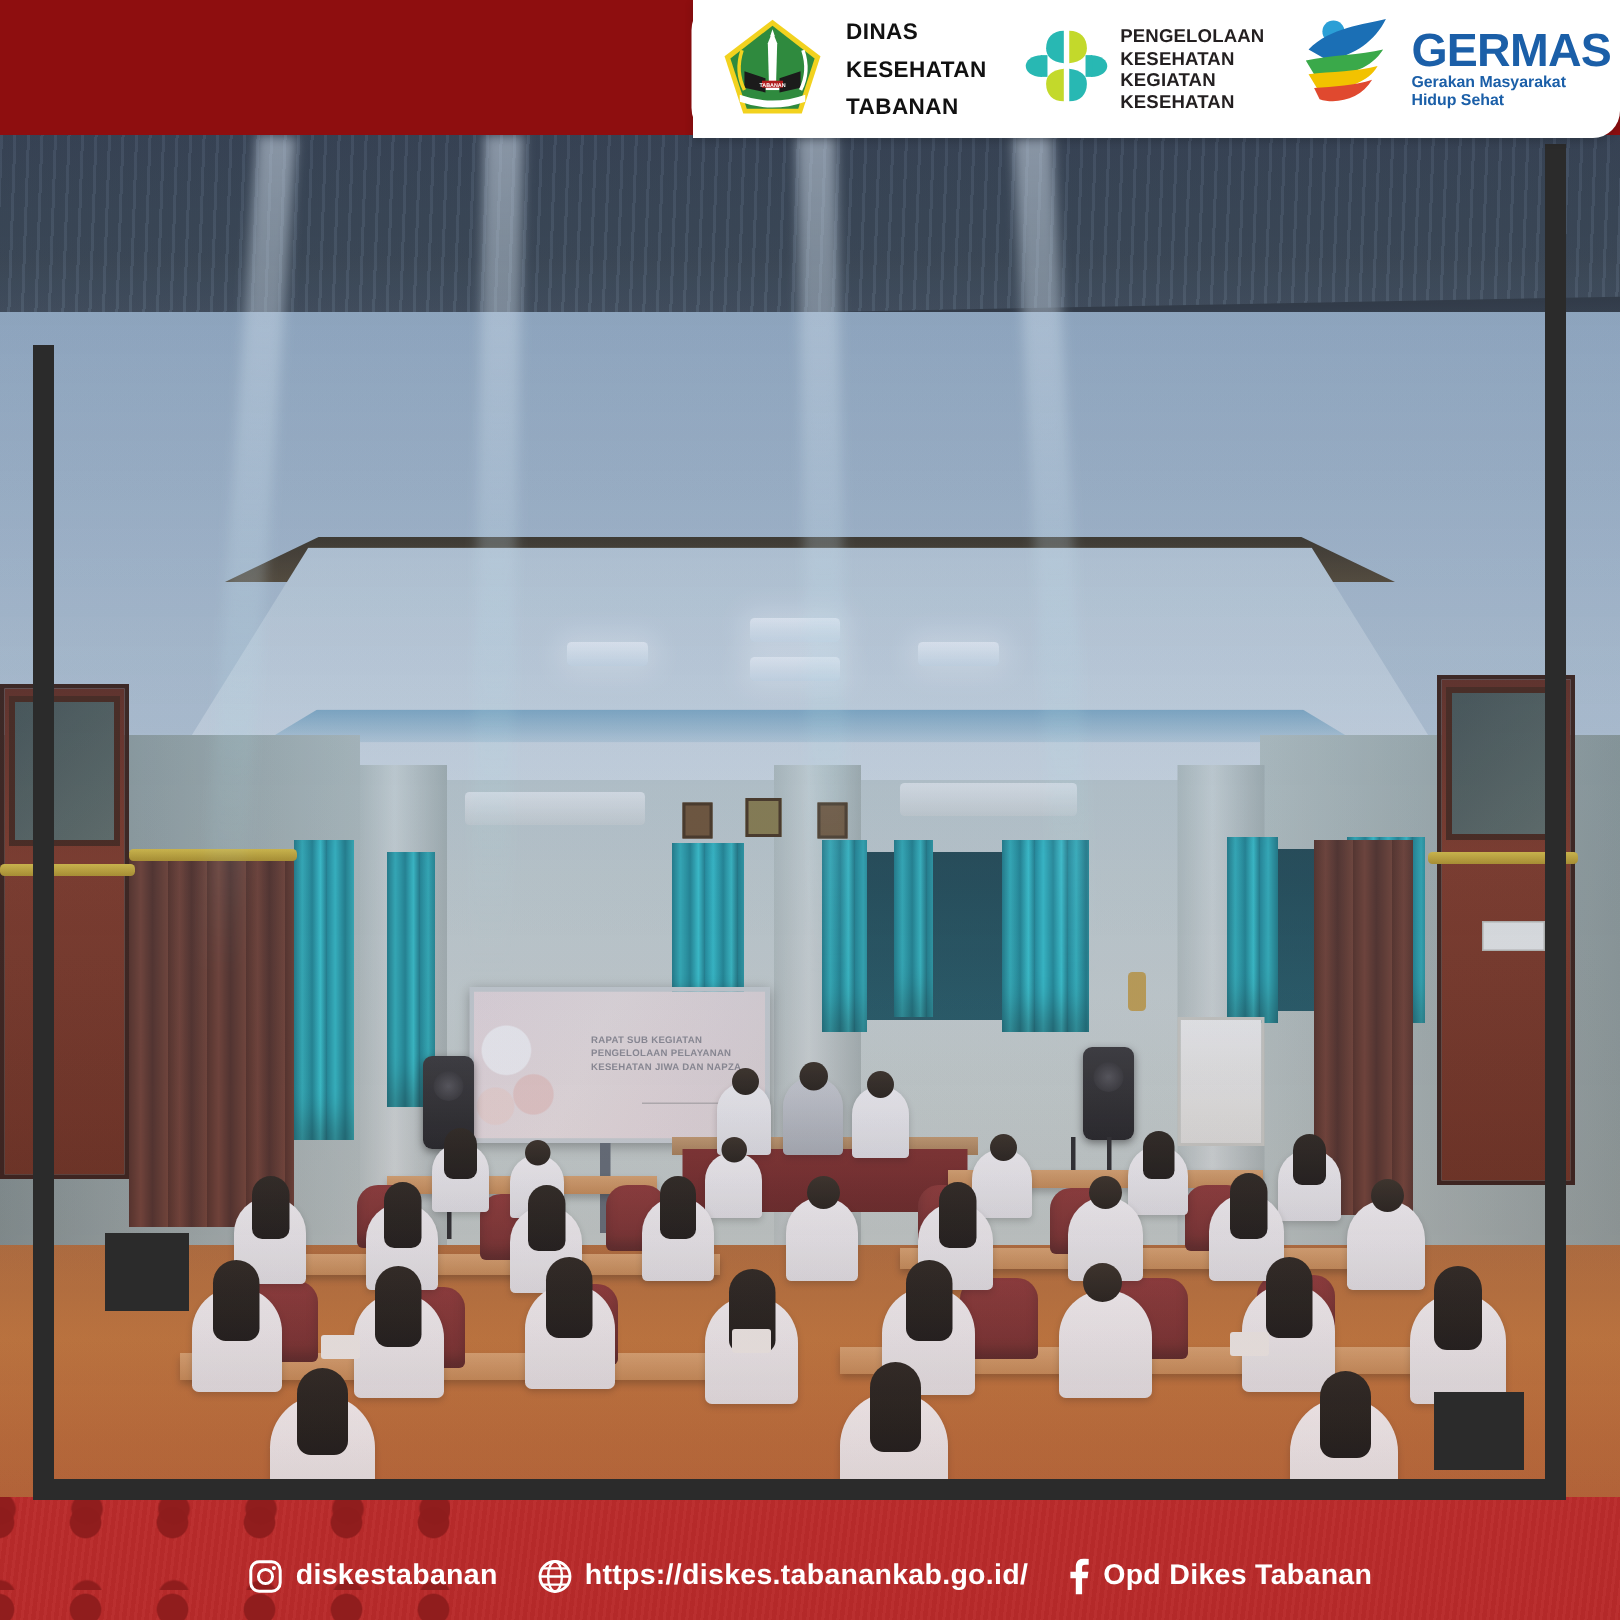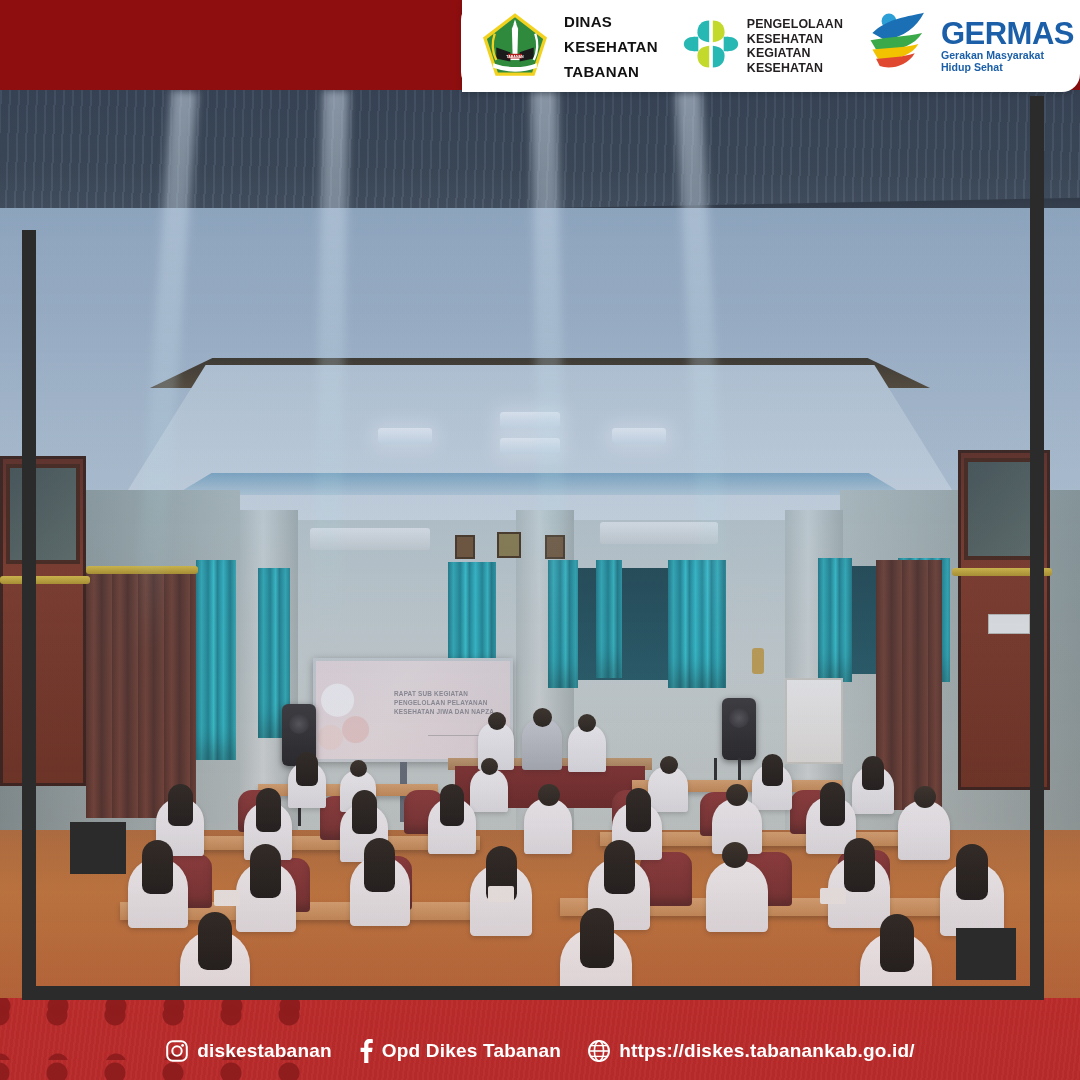--- a/index.html
+++ b/index.html
@@ -644,31 +644,31 @@
     <div class="fitem">
       <svg class="ic" width="24" height="24" viewBox="0 0 24 24">
         <rect x="2.2" y="2.2" width="19.6" height="19.6" rx="5.6" ry="5.6" fill="none" stroke="#fff" stroke-width="2"></rect>
         <circle cx="12" cy="12" r="4.7" fill="none" stroke="#fff" stroke-width="2"></circle>
         <circle cx="17.6" cy="6.4" r="1.4" fill="#fff"></circle>
       </svg>
       <span class="ftext">diskestabanan</span>
     </div>
 
     <div class="fitem">
-      <svg class="ic" width="16" height="24" viewBox="0 0 16 24">
-        <path d="M10.4,24 L10.4,13.1 L14,13.1 L14.6,8.8 L10.4,8.8 L10.4,6.1 C10.4,4.9 10.8,4.1 12.6,4.1 L14.8,4.1 L14.8,0.3 C14.4,0.2 13.1,0 11.6,0 C8.4,0 6.2,1.9 6.2,5.6 L6.2,8.8 L2.6,8.8 L2.6,13.1 L6.2,13.1 L6.2,24 Z" fill="#fff"></path>
-      </svg>
-      <span class="ftext">Opd Dikes Tabanan</span>
-    </div>
-
-    <div class="fitem">
       <svg class="ic" width="24" height="24" viewBox="0 0 24 24">
         <circle cx="12" cy="12" r="10" fill="none" stroke="#fff" stroke-width="1.9"></circle>
         <ellipse cx="12" cy="12" rx="4.6" ry="10" fill="none" stroke="#fff" stroke-width="1.6"></ellipse>
         <line x1="2" y1="12" x2="22" y2="12" stroke="#fff" stroke-width="1.6"></line>
         <line x1="3.6" y1="6.6" x2="20.4" y2="6.6" stroke="#fff" stroke-width="1.4"></line>
         <line x1="3.6" y1="17.4" x2="20.4" y2="17.4" stroke="#fff" stroke-width="1.4"></line>
       </svg>
       <span class="ftext">https://diskes.tabanankab.go.id/</span>
     </div>
+
+    <div class="fitem">
+      <svg class="ic" width="16" height="24" viewBox="0 0 16 24">
+        <path d="M10.4,24 L10.4,13.1 L14,13.1 L14.6,8.8 L10.4,8.8 L10.4,6.1 C10.4,4.9 10.8,4.1 12.6,4.1 L14.8,4.1 L14.8,0.3 C14.4,0.2 13.1,0 11.6,0 C8.4,0 6.2,1.9 6.2,5.6 L6.2,8.8 L2.6,8.8 L2.6,13.1 L6.2,13.1 L6.2,24 Z" fill="#fff"></path>
+      </svg>
+      <span class="ftext">Opd Dikes Tabanan</span>
+    </div>
   </div>
 
 </div>
 
 </body></html>

